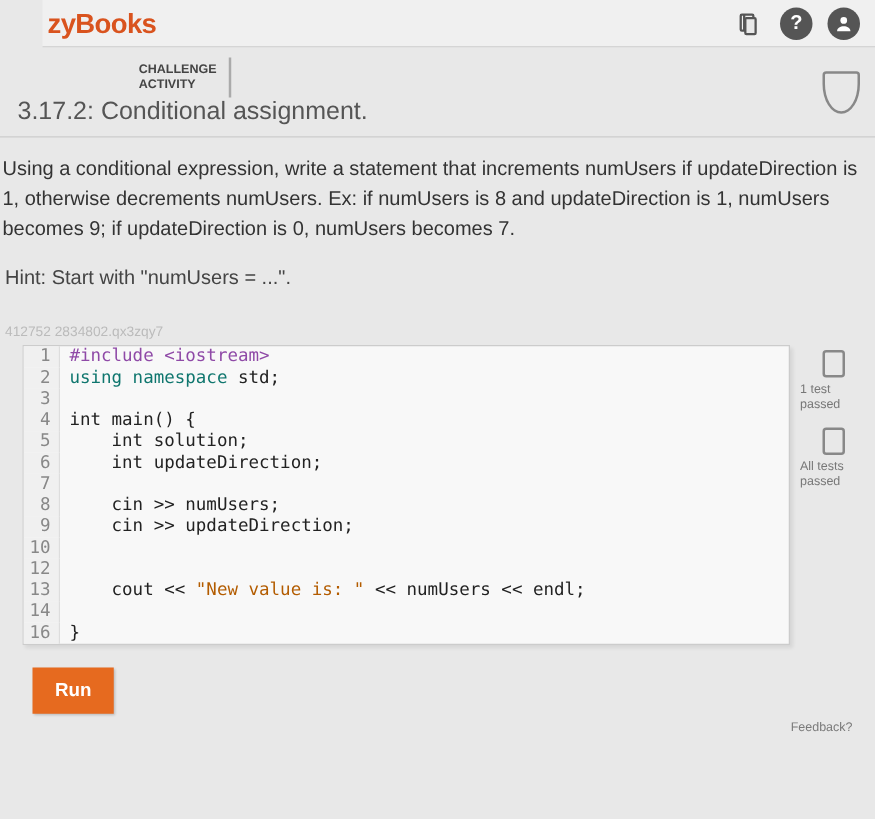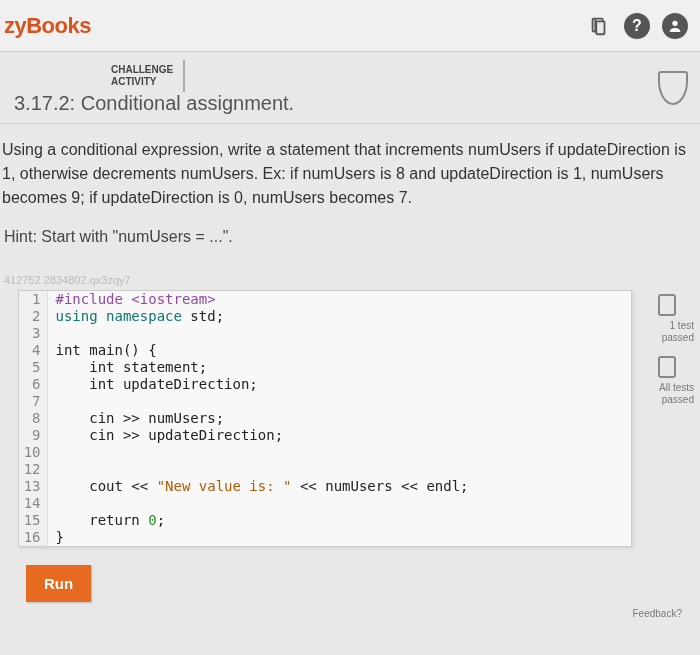--- a/index.html
+++ b/index.html
@@ -4,27 +4,28 @@
   <style>
     * { box-sizing: border-box; margin: 0; padding: 0; }
     body {
       width: 700px;
       height: 655px;
       font-family: Arial, Helvetica, sans-serif;
       background: #e8e8e8;
       overflow: hidden;
     }
     .topbar {
-      height: 52px;
+      height: 38px;
       background: #f0f0f0;
       display: flex;
       align-items: center;
       justify-content: space-between;
       padding: 0 12px 0 4px;
       border-bottom: 1px solid #ccc;
+      margin-left: 34px;
     }
     .logo {
       font-size: 22px;
       font-weight: bold;
       color: #d9531e;
       letter-spacing: -0.5px;
     }
     .top-icons {
       display: flex;
       gap: 12px;
@@ -141,21 +142,21 @@
     }
     .status-box {
       width: 18px;
       height: 22px;
       border: 2px solid #888;
       border-radius: 3px;
     }
     .status-label {
       font-size: 10px;
       color: #777;
-      text-align: right;
+      text-align: left;
       line-height: 12px;
       margin-bottom: 8px;
     }
     .run-row {
       padding: 18px 0 0 26px;
     }
     .run-btn {
       background: #e66a1f;
       color: #fff;
       border: none;
@@ -228,21 +229,21 @@
           <tr>
             <td class="gutter">3</td>
             <td class="codecell"><span></span></td>
           </tr>
           <tr>
             <td class="gutter">4</td>
             <td class="codecell"><span>int main() {</span></td>
           </tr>
           <tr>
             <td class="gutter">5</td>
-            <td class="codecell"><span>    int statement;</span></td>
+            <td class="codecell"><span>    int solution;</span></td>
           </tr>
           <tr>
             <td class="gutter">6</td>
             <td class="codecell"><span>    int updateDirection;</span></td>
           </tr>
           <tr>
             <td class="gutter">7</td>
             <td class="codecell"><span></span></td>
           </tr>
           <tr>
@@ -261,24 +262,20 @@
             <td class="gutter">12</td>
             <td class="codecell"><span></span></td>
           </tr>
           <tr>
             <td class="gutter">13</td>
             <td class="codecell"><span>    cout &lt;&lt; </span><span class="str">"New value is: "</span><span> &lt;&lt; numUsers &lt;&lt; endl;</span></td>
           </tr>
           <tr>
             <td class="gutter">14</td>
             <td class="codecell"><span></span></td>
-          </tr>
-          <tr>
-            <td class="gutter">15</td>
-            <td class="codecell"><span>    return </span><span class="num">0</span><span>;</span></td>
           </tr>
           <tr>
             <td class="gutter">16</td>
             <td class="codecell"><span>}</span></td>
           </tr>
         </tbody>
     </table>
   </div>
   <div class="side-status">
     <div class="status-box"></div>

